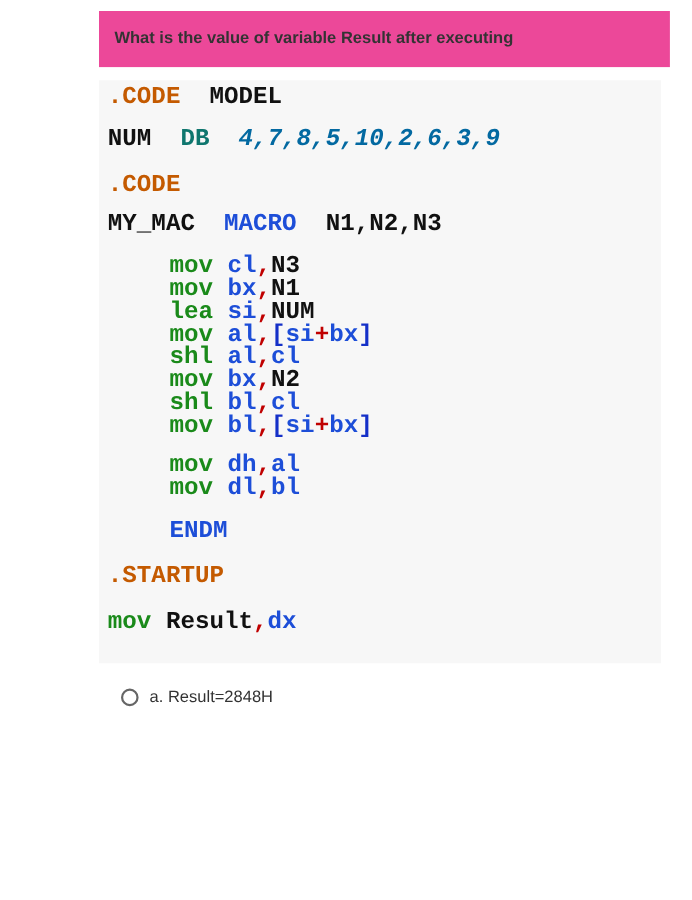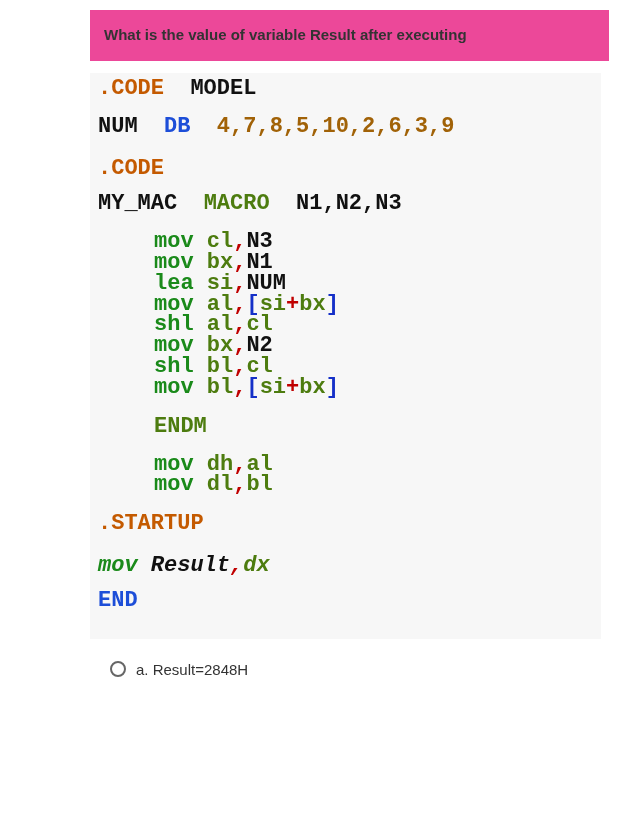--- a/index.html
+++ b/index.html
@@ -31,25 +31,25 @@
     padding: 6px 8px 10px 8px;
     font-family: "Courier New", Courier, monospace;
     font-size: 22px;
     font-weight: bold;
     line-height: 1.25;
     color: #111;
   }
   .code-area .blk { margin-bottom: 14px; }
   .code-area .indent1 { padding-left: 56px; }
   .code-area .indent2 { padding-left: 56px; }
-  .kw-blue   { color: #1d4ed8; }
-  .kw-teal   { color: #4d7c0f; }
+  .kw-blue   { color: #0f766e; }
+  .kw-teal   { color: #1d4ed8; }
   .kw-green  { color: #1a8a1a; }
   .kw-orange { color: #c45a00; }
-  .kw-red    { color: #a16207; }
+  .kw-red    { color: #0369a1; font-style: italic; }
   .op-red    { color: #c00000; }
   .op-blue   { color: #1530c8; }
   .select-area {
     margin: 22px 28px 0 98px;
     font-size: 15px;
     color: #333;
   }
   .select-title { margin-bottom: 10px; }
   .opt-row {
     display: flex;
@@ -122,43 +122,40 @@
         <span class="kw-green">mov</span>&nbsp;<span class="kw-teal">bx</span><span class="op-red">,</span><span>N2</span>
       </div>
       <div>
         <span class="kw-green">shl</span>&nbsp;<span class="kw-teal">bl</span><span class="op-red">,</span><span class="kw-teal">cl</span>
       </div>
       <div>
         <span class="kw-green">mov</span>&nbsp;<span class="kw-teal">bl</span><span class="op-red">,</span><span class="op-blue">[</span><span class="kw-teal">si</span><span class="op-red">+</span><span class="kw-teal">bx</span><span class="op-blue">]</span>
       </div>
     </div>
 
-    <div class="blk indent2">
-      <span class="kw-teal">ENDM</span>
-    </div>
-
     <div class="blk indent1 tightline">
       <div>
         <span class="kw-green">mov</span>&nbsp;<span class="kw-teal">dh</span><span class="op-red">,</span><span class="kw-teal">al</span>
       </div>
       <div>
         <span class="kw-green">mov</span>&nbsp;<span class="kw-teal">dl</span><span class="op-red">,</span><span class="kw-teal">bl</span>
       </div>
     </div>
 
+    <div class="blk indent2">
+      <span class="kw-teal">ENDM</span>
+    </div>
+
     <div class="blk">
       <span class="kw-orange">.STARTUP</span>
     </div>
 
     <div class="blk">
-      <div style="margin-top:4px;font-style:italic;">
+      <div style="margin-top:4px;">
         <span class="kw-green">mov</span>&nbsp;<span>Result</span><span class="op-red">,</span><span class="kw-teal">dx</span>
-      </div>
-      <div style="margin-top:8px;">
-        <span class="kw-blue">END</span>
       </div>
     </div>
 
   </div>
 
   <div class="select-area">
     <div class="opt-row">
       <span class="radio"></span>
       <span>a. Result=2848H</span>
     </div>

